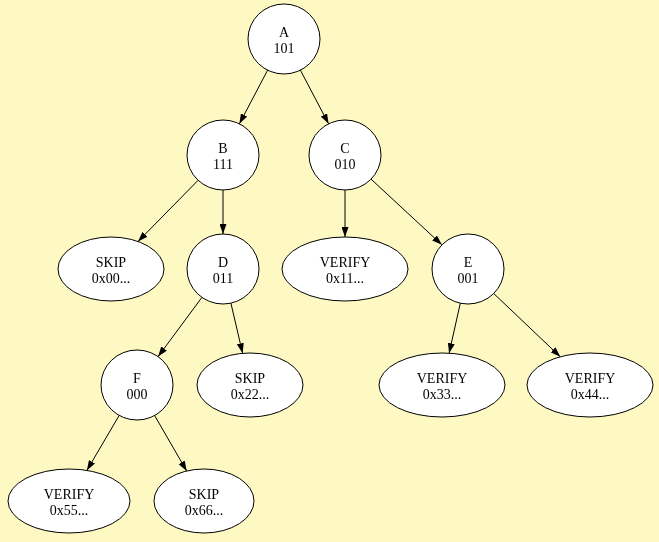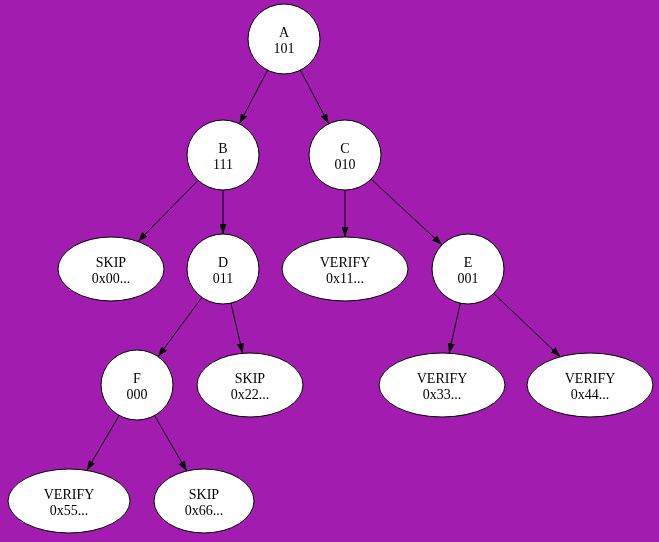--- a/index.html
+++ b/index.html
@@ -4,21 +4,21 @@
 <style>
   html, body {
     margin: 0;
     padding: 0;
     background: #ffffff;
   }
   #stage {
     position: relative;
     width: 659px;
     height: 542px;
-    background: #a21caf;
+    background: #fef9c3;
     overflow: hidden;
   }
   svg text {
     font-family: "Liberation Serif", "DejaVu Serif", serif;
     font-size: 14px;
     fill: #000000;
     text-anchor: middle;
   }
 </style>
 </head>

